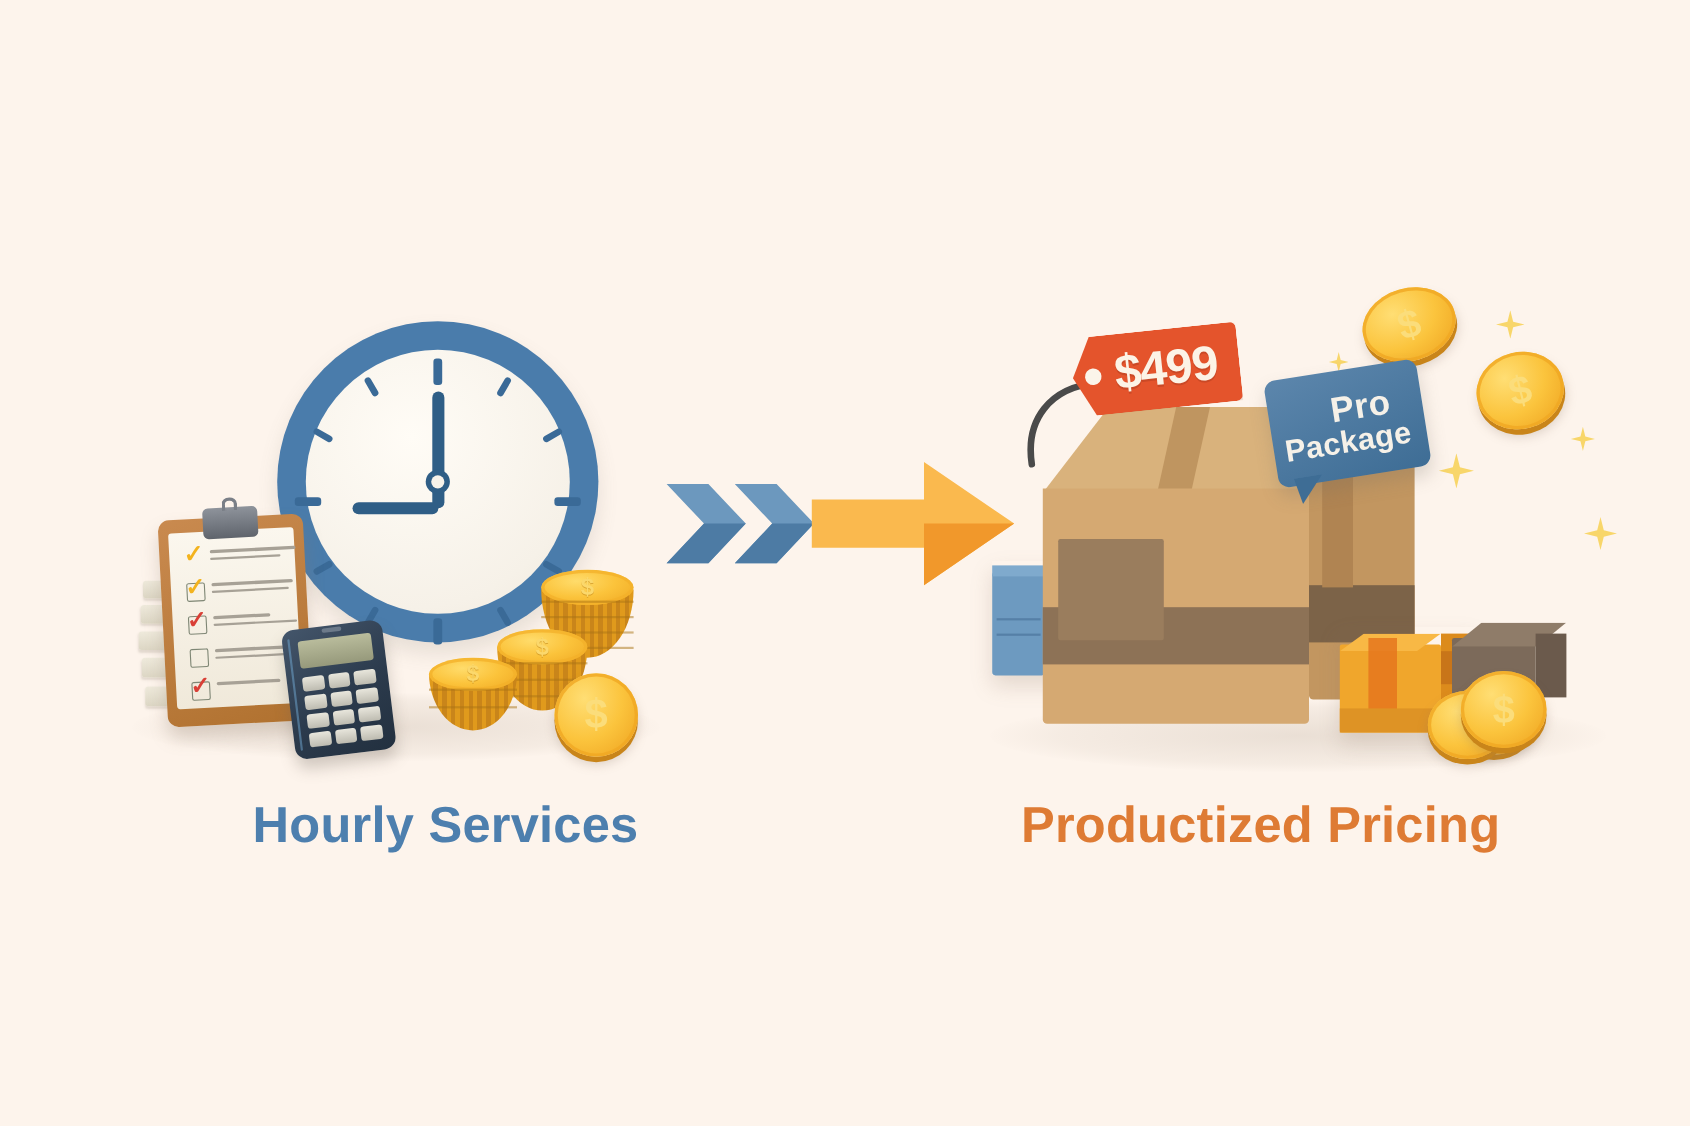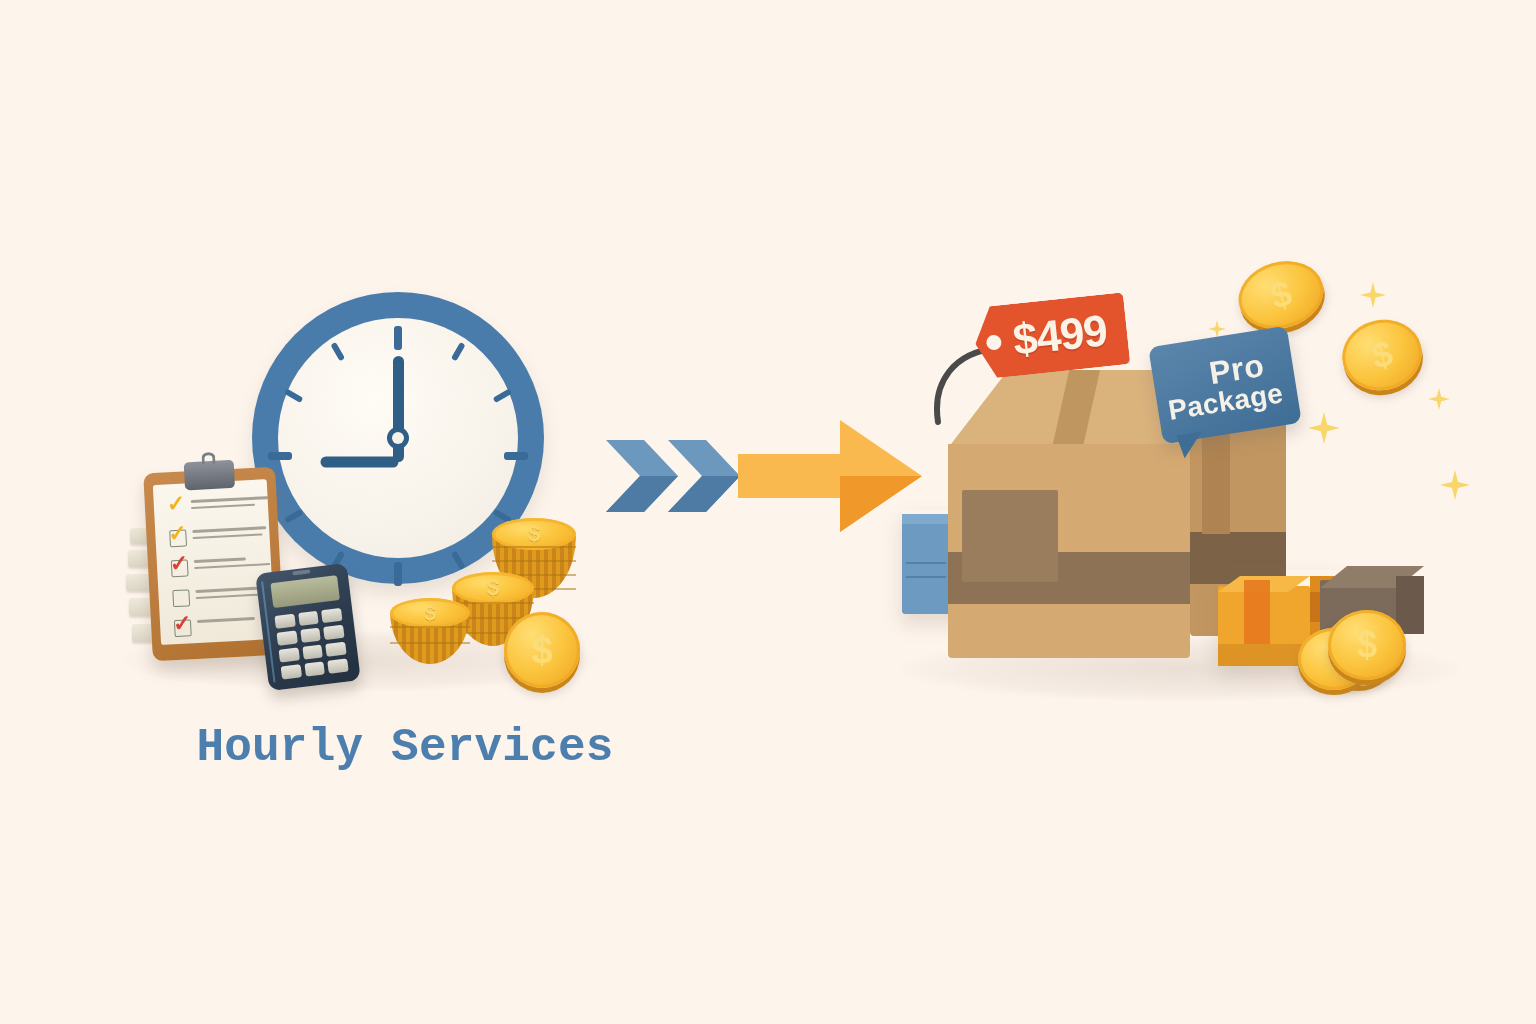--- a/index.html
+++ b/index.html
@@ -14,21 +14,21 @@
   
   .caption{
     position:absolute;
     font-size:46px;
     font-weight:700;
     letter-spacing:.2px;
     white-space:nowrap;
     text-align:center;
     transform:translateX(-50%);
   }
-  #caption-left{left:405px;top:722px;color:#4D7FAE;font-family:Liberation Mono, monospace;}
+  #caption-left{left:405px;top:722px;color:#4D7FAE;}
   #caption-right{left:1146px;top:722px;color:#DE7B34;}
 
   
   .ground{
     position:absolute;border-radius:50%;
     background:radial-gradient(ellipse at 50% 50%, rgba(190,175,160,.30) 0%, rgba(190,175,160,.12) 55%, rgba(190,175,160,0) 72%);
   }
 
   
   #clock-wrap{left:252px;top:292px;width:292px;height:292px;}
@@ -327,14 +327,15 @@
       <div id="pro-card-body"></div>
       <div id="pro-card-tail"></div>
       <div id="pro-card-text">
         <span id="pro-line1">Pro</span>
         <span id="pro-line2">Package</span>
       </div>
     </div>
   </div>
 
   <div class="caption" id="caption-left">Hourly Services</div>
+  <div class="caption" id="caption-right">Productized Pricing</div>
 
 </div>
 
 </body></html>

